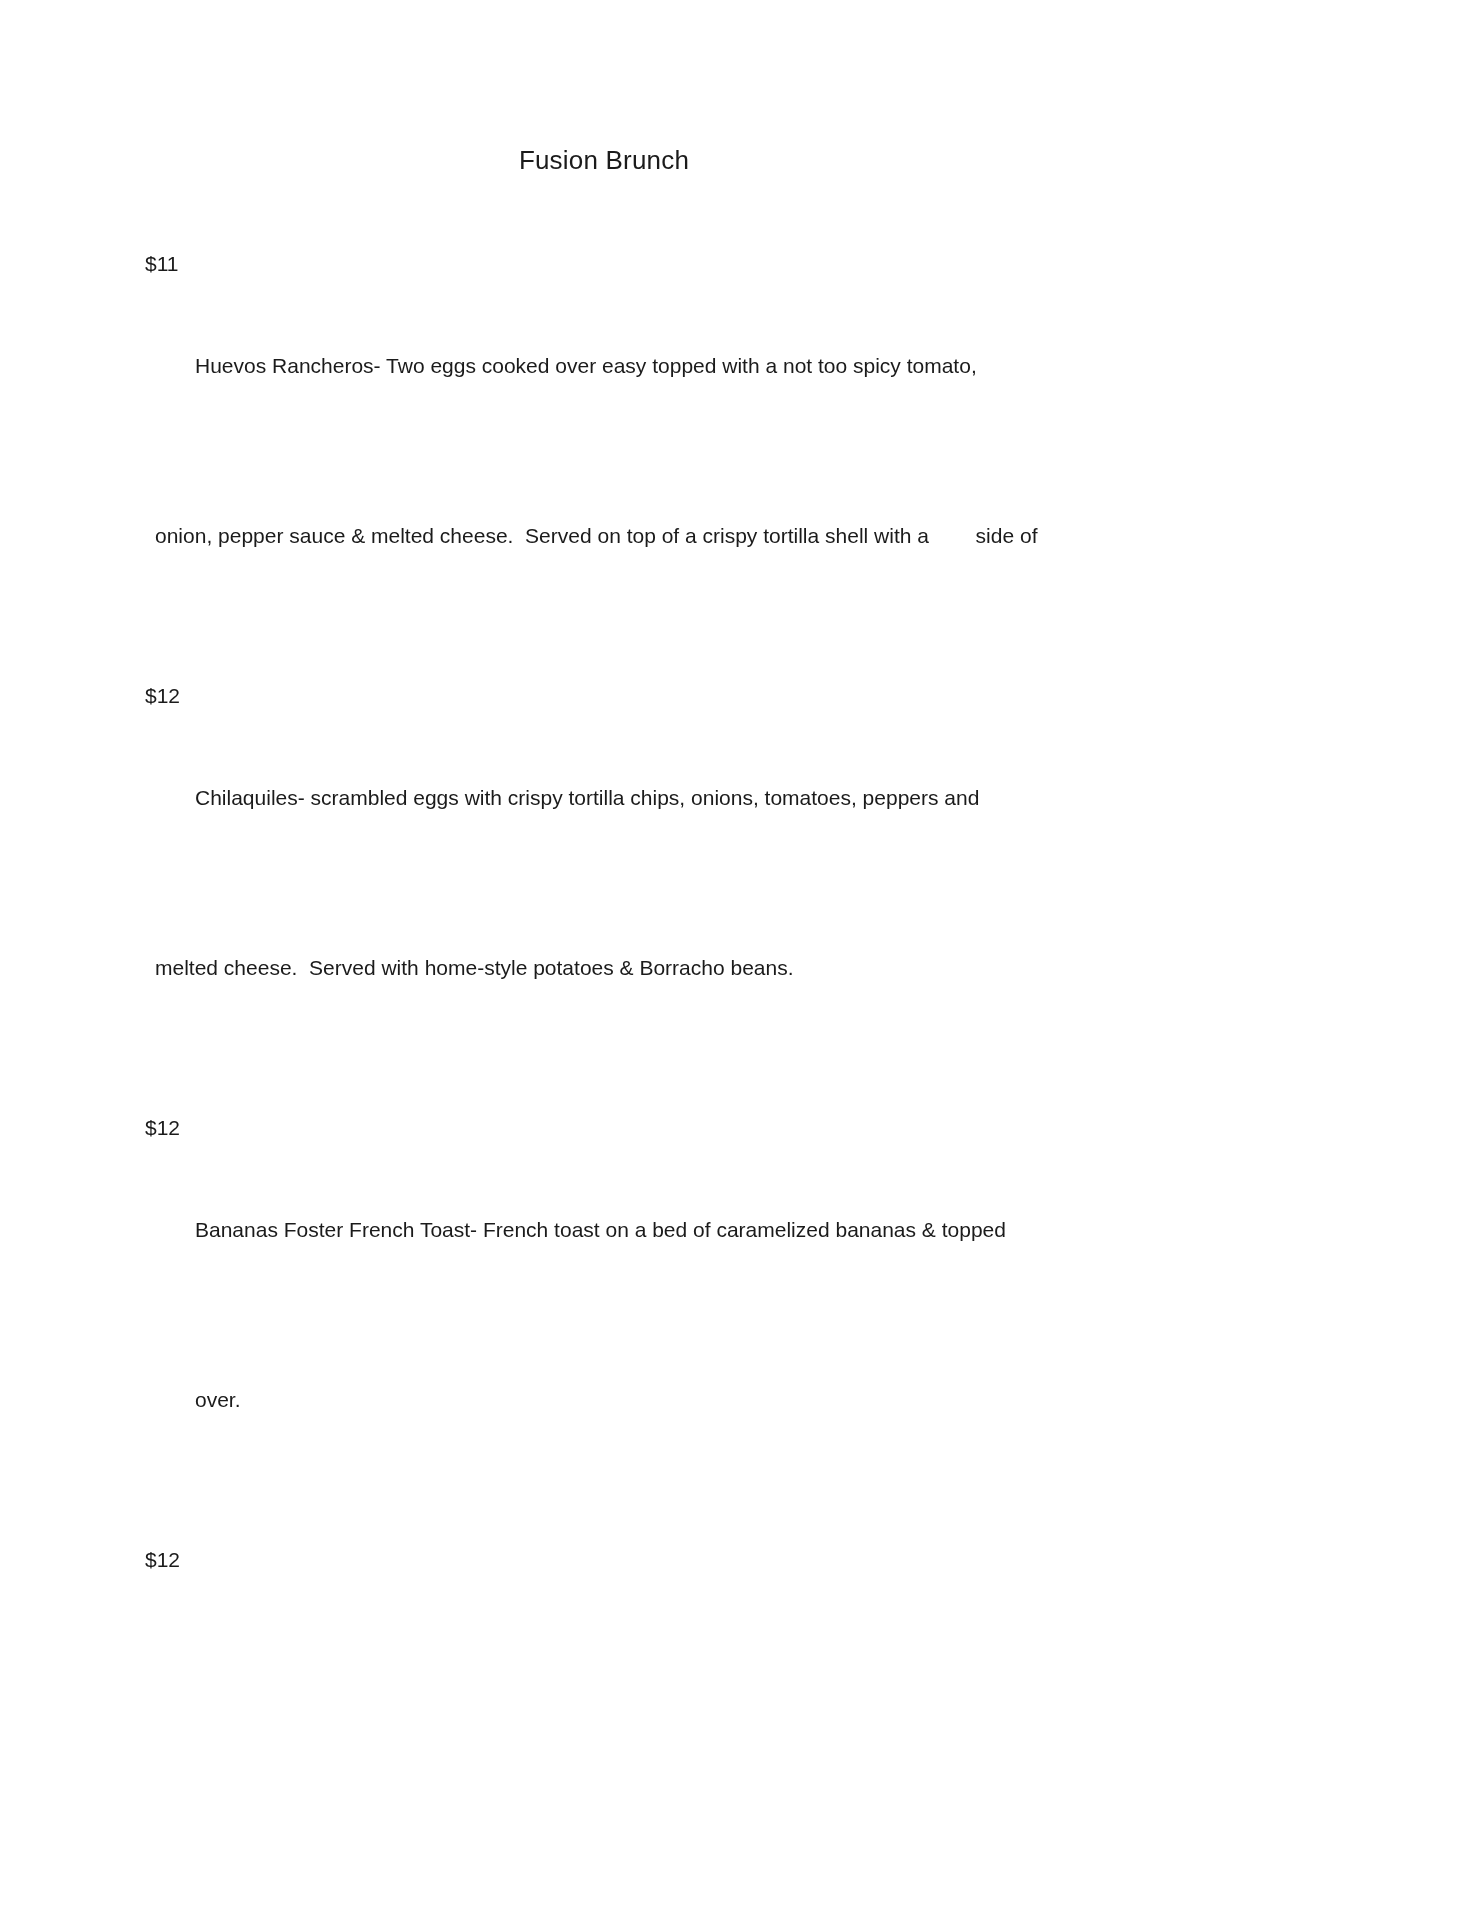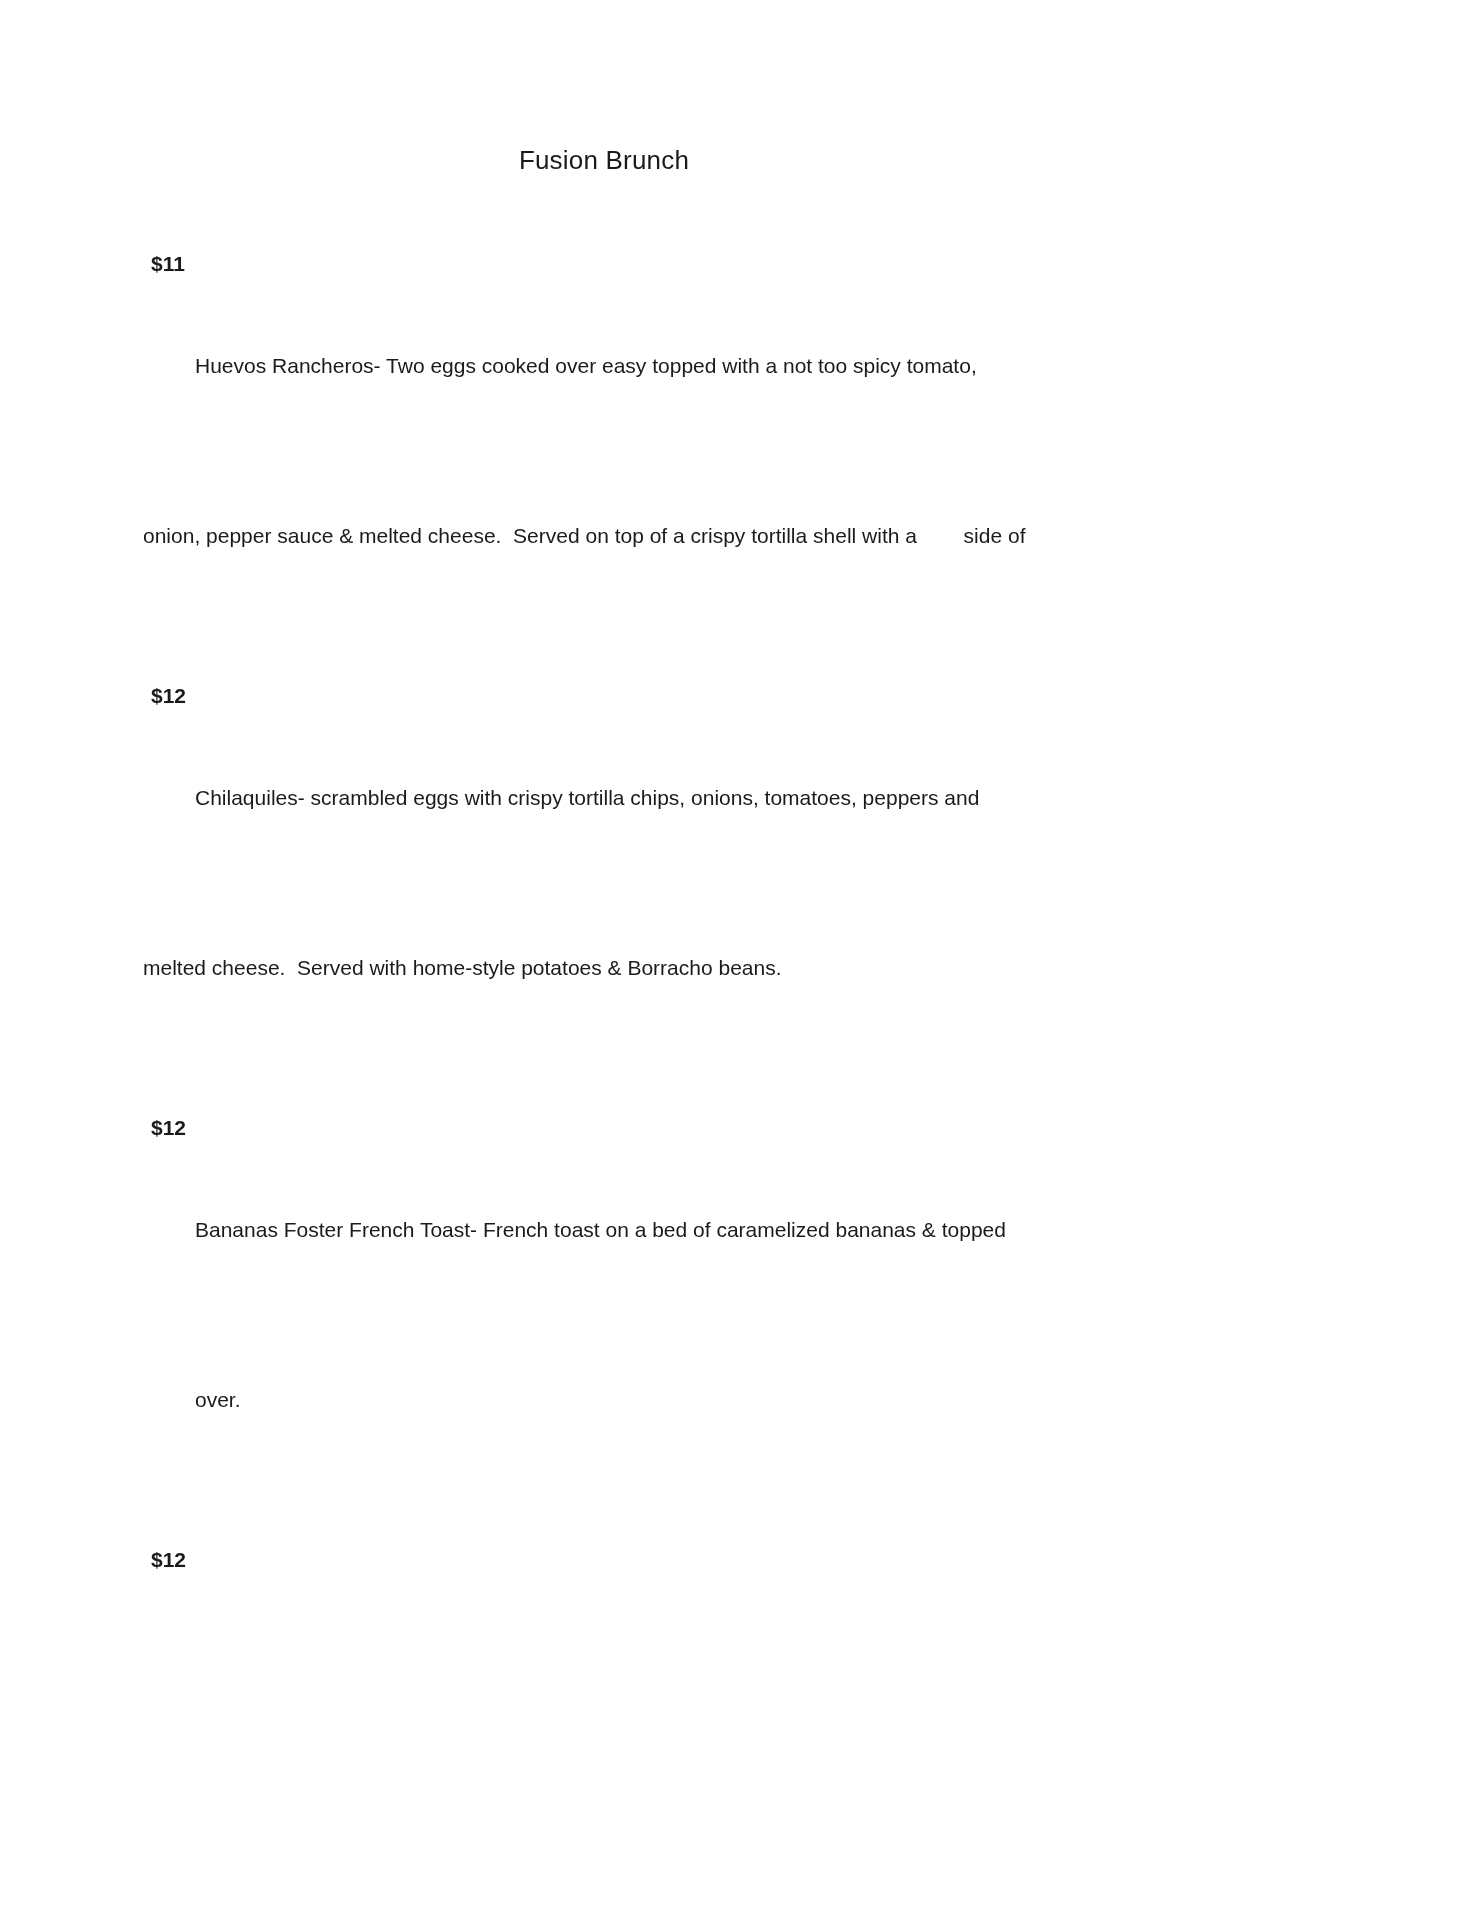--- a/index.html
+++ b/index.html
@@ -28,24 +28,24 @@
     margin-bottom: 70px;
     letter-spacing: 0.2px;
   }
   .item { margin-bottom: 58px; }
   .item:last-child { margin-bottom: 0; }
   .line {
     position: relative;
     line-height: 34px;
     white-space: pre;
   }
-  .price { position: absolute; left: 8px; top: 0; font-weight: bold; }
+  .price { position: absolute; left: 2px; top: 0; }
   .txt { display: block; }
   .txt.desc { margin-left: 52px; }
-  .txt.margin { margin-left: 0; }
+  .txt.margin { margin-left: 12px; }
 </style>
 </head>
 <body>
 
 <main class="page">
   <div class="content">
 
     <h1 class="title">Fusion Brunch</h1>
 
     <section>

